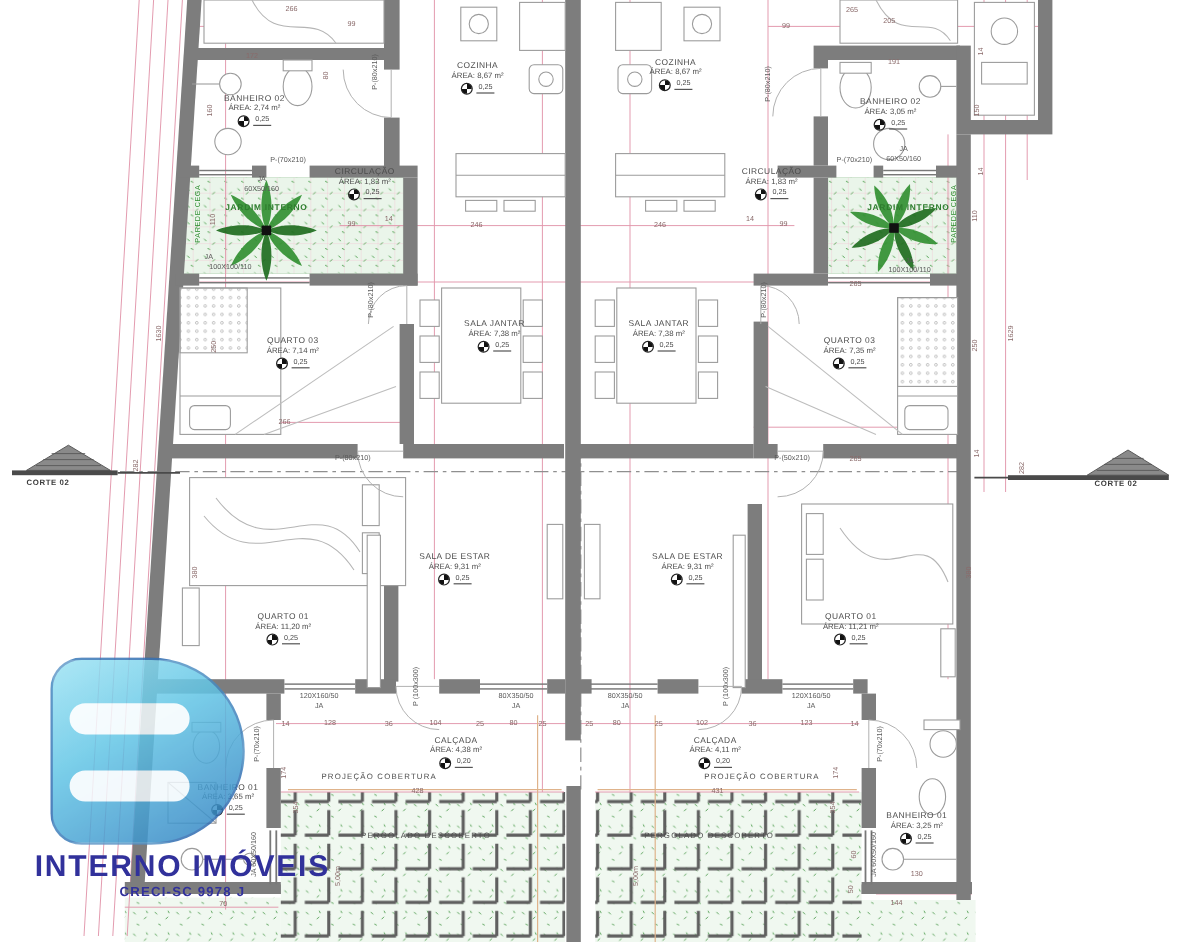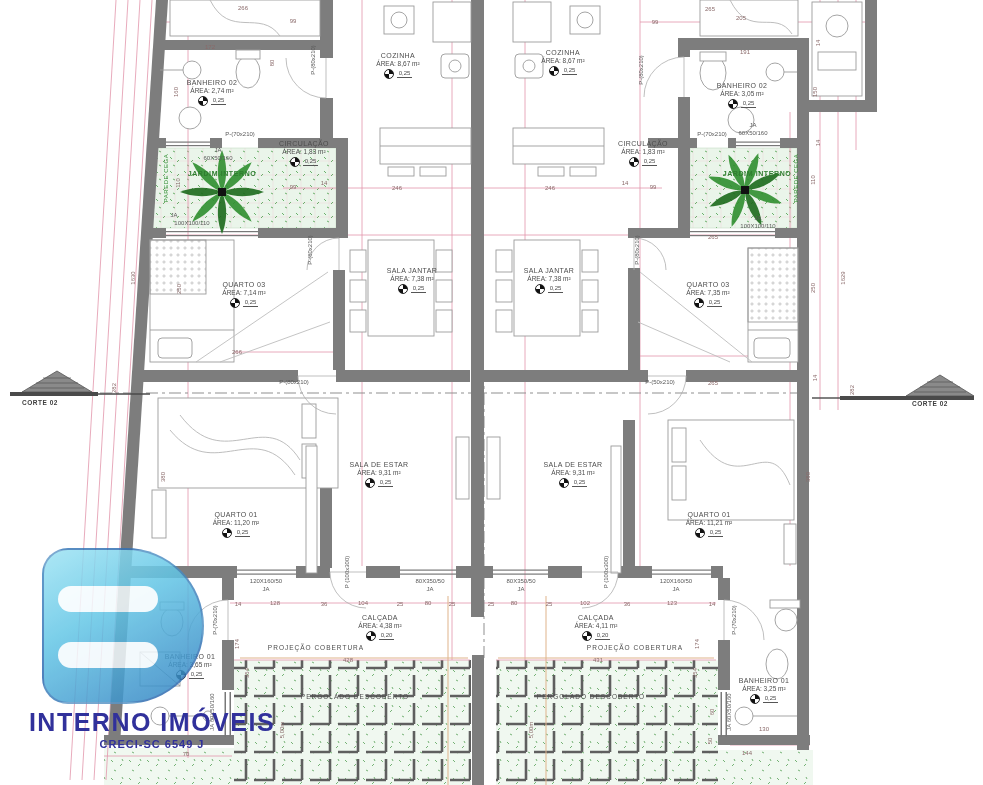--- a/index.html
+++ b/index.html
@@ -593,16 +593,16 @@
       <div class="ann corte" style="left: 40px; top: 403px;">CORTE 02</div>
       <div class="ann corte" style="left: 930px; top: 404px;">CORTE 02</div>
     </div>
 
 <div id="logo">
   <div id="logo-b">
     <div class="bslot" style="top:36px"></div>
     <div class="bslot" style="top:92px"></div>
   </div>
   <div id="logo-name">INTERNO IMÓVEIS</div>
-  <div id="logo-creci">CRECI-SC 6549 J</div>
+  <div id="logo-creci">CRECI-SC 9978 J</div>
 </div>
 
 </div>
 
 </body></html>

